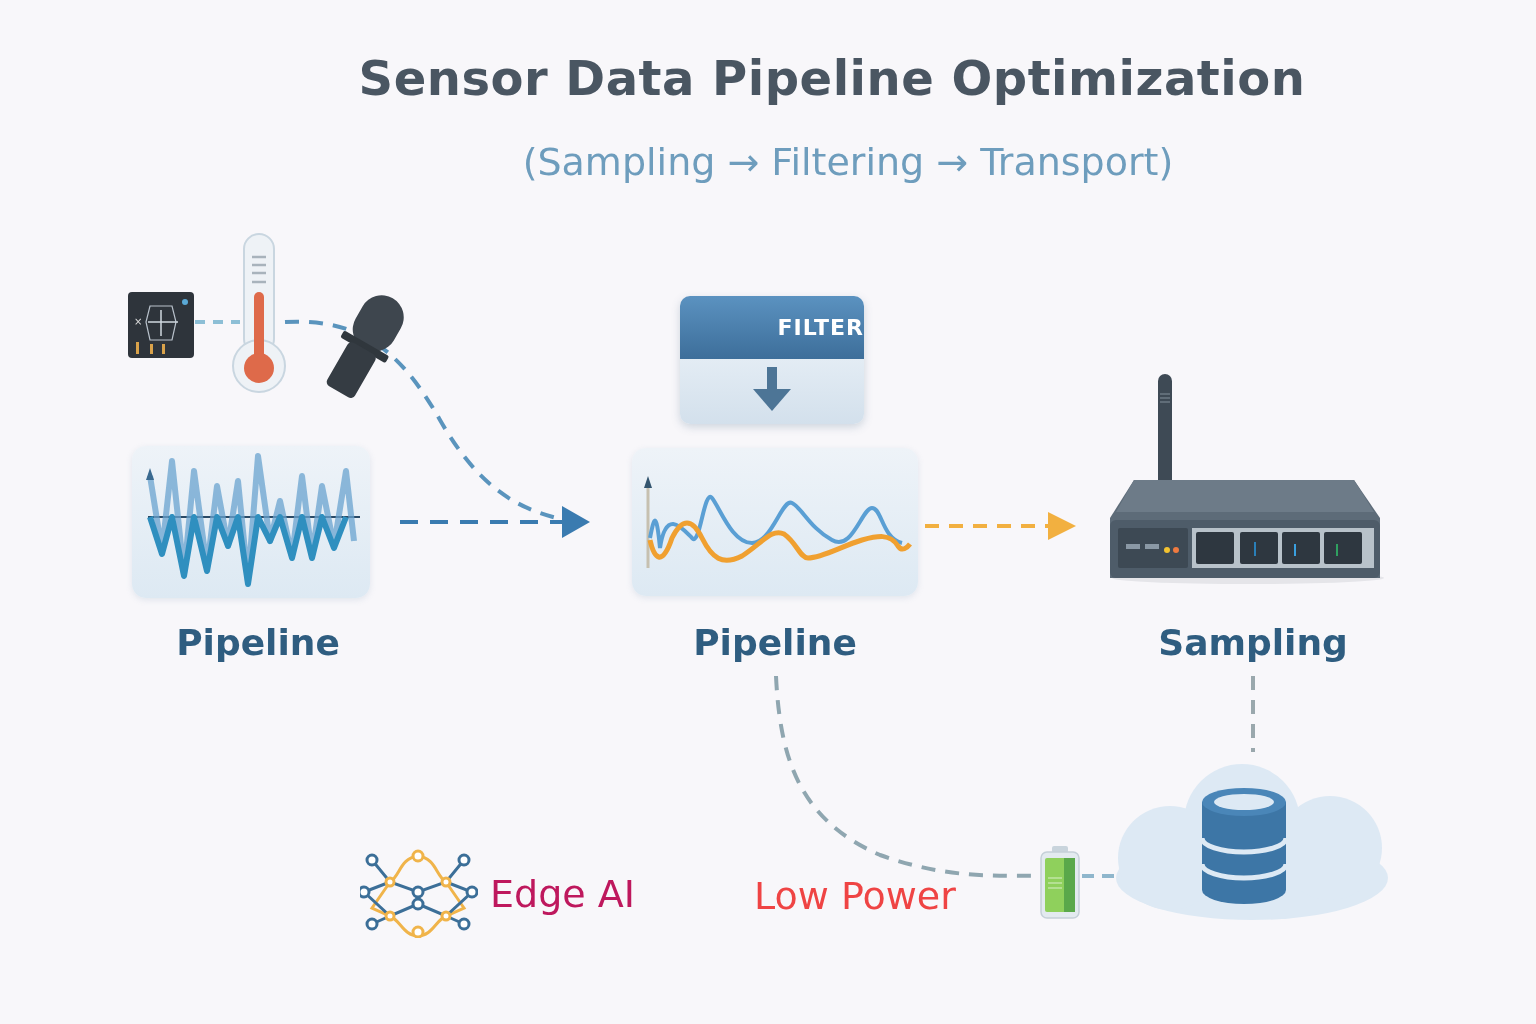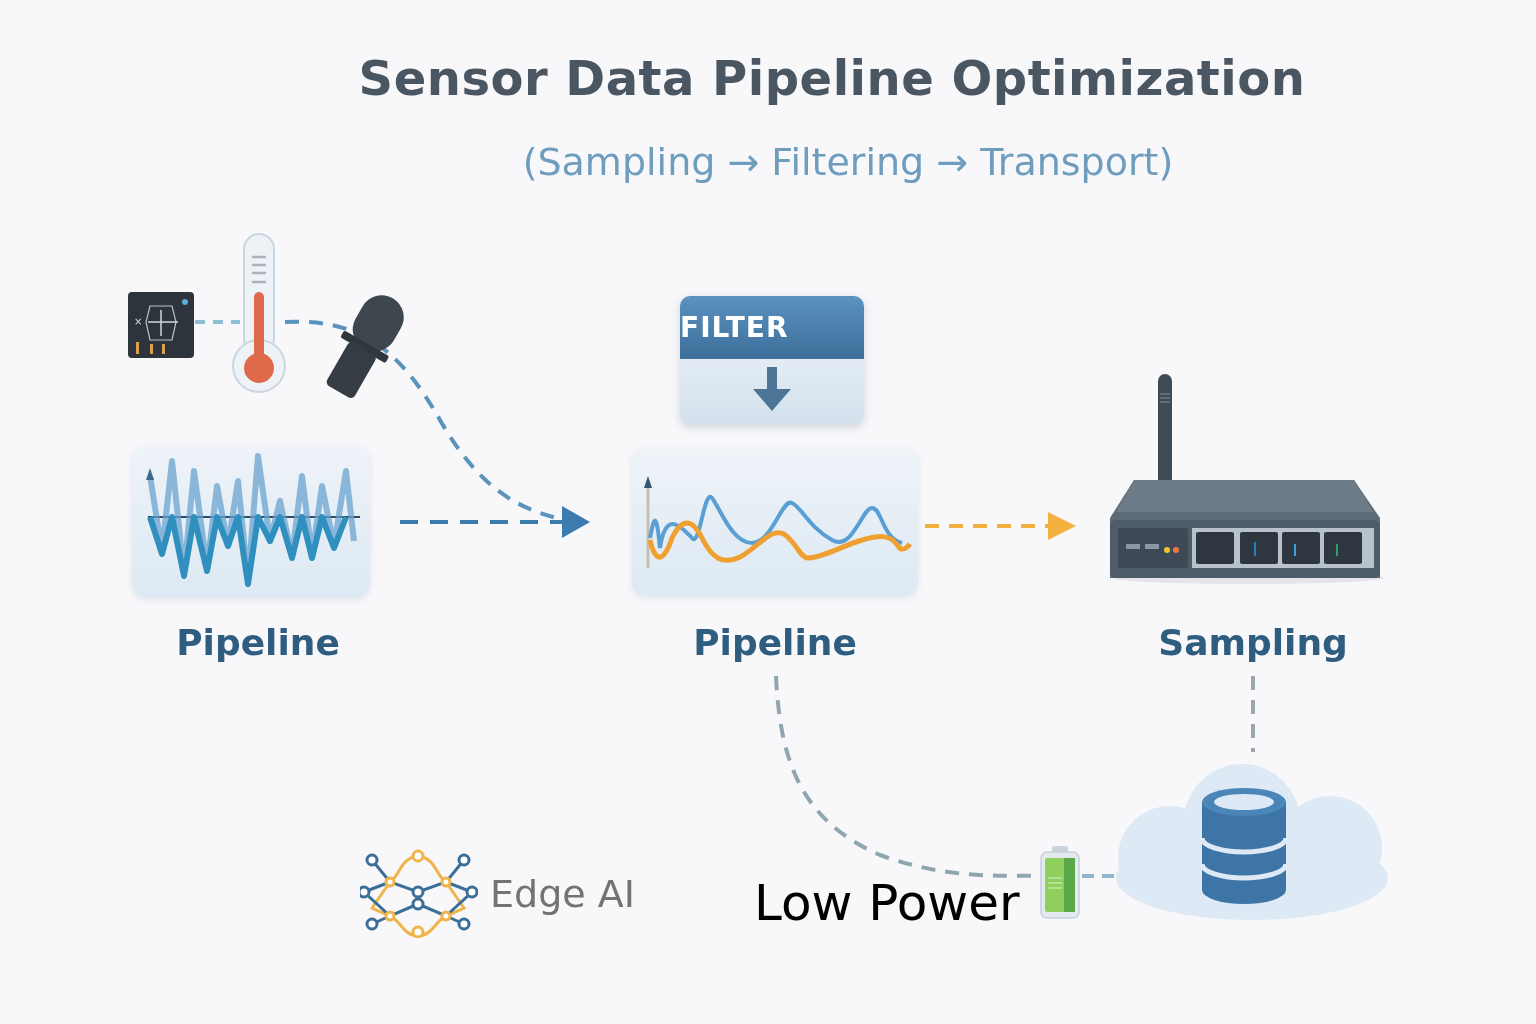--- a/index.html
+++ b/index.html
@@ -26,28 +26,28 @@
   .panel {
     background:linear-gradient(180deg,#eef3f8 0%,#dde9f3 100%);
     border-radius:14px; box-shadow:0 2px 6px rgba(120,150,180,0.18);
   }
   .filter-box {
     left:680px; top:296px; width:184px; height:128px; border-radius:10px; overflow:hidden;
     box-shadow:0 3px 8px rgba(80,110,140,0.25);
   }
   .filter-top {
     height:63px; background:linear-gradient(180deg,#5b92c0 0%,#3d6e9a 100%);
-    color:#fff; font-size:28px; font-weight:bold; text-align:left; line-height:63px;
+    color:#fff; font-size:22px; font-weight:bold; text-align:right; line-height:63px;
     font-family:"DejaVu Sans", sans-serif; letter-spacing:1px;
   }
   .filter-bottom {
     height:65px; background:linear-gradient(180deg,#e3ecf4 0%,#d3e0ec 100%); position:relative;
   }
-  .edge-label { font-size:38px; color:#737373; font-family:"DejaVu Sans", sans-serif; }
-  .lowpower-label { font-size:50px; color:#000000; font-family:"DejaVu Sans", sans-serif; }
+  .edge-label { font-size:38px; color:#be185d; font-family:"DejaVu Sans", sans-serif; }
+  .lowpower-label { font-size:38px; color:#ef4444; font-family:"DejaVu Sans", sans-serif; }
 </style>
 </head>
 <body>
 
 <div class="abs title" style="left:0;width:1664px;">Sensor Data Pipeline Optimization</div>
 <div class="abs subtitle">(Sampling → Filtering → Transport)</div>
 
 <svg class="abs" style="left:0;top:0;" width="1536" height="1024">
   <defs>
     <marker id="arrowBlue" viewBox="0 0 10 10" refX="5" refY="5" markerWidth="5" markerHeight="5" orient="auto">

